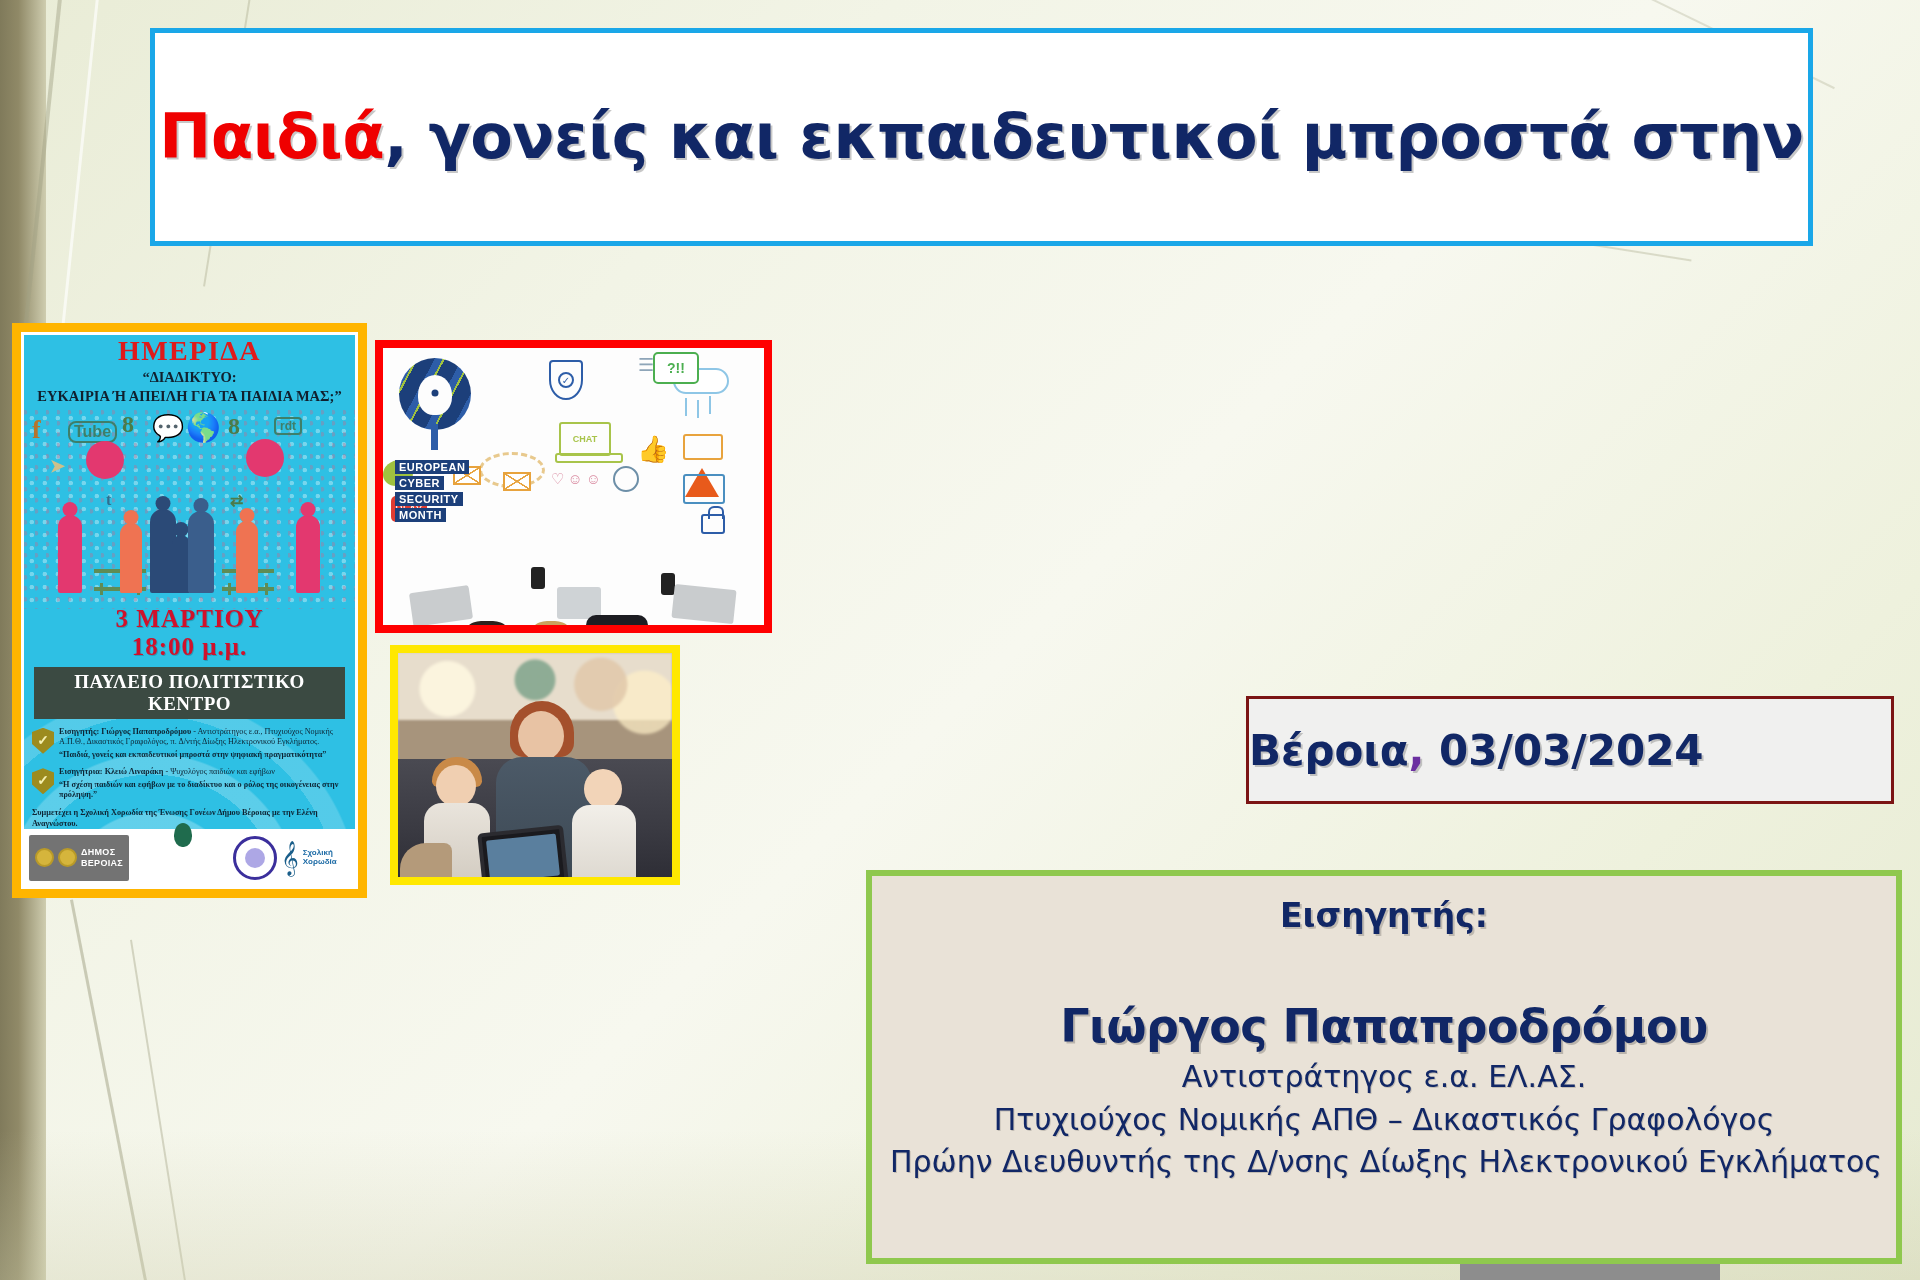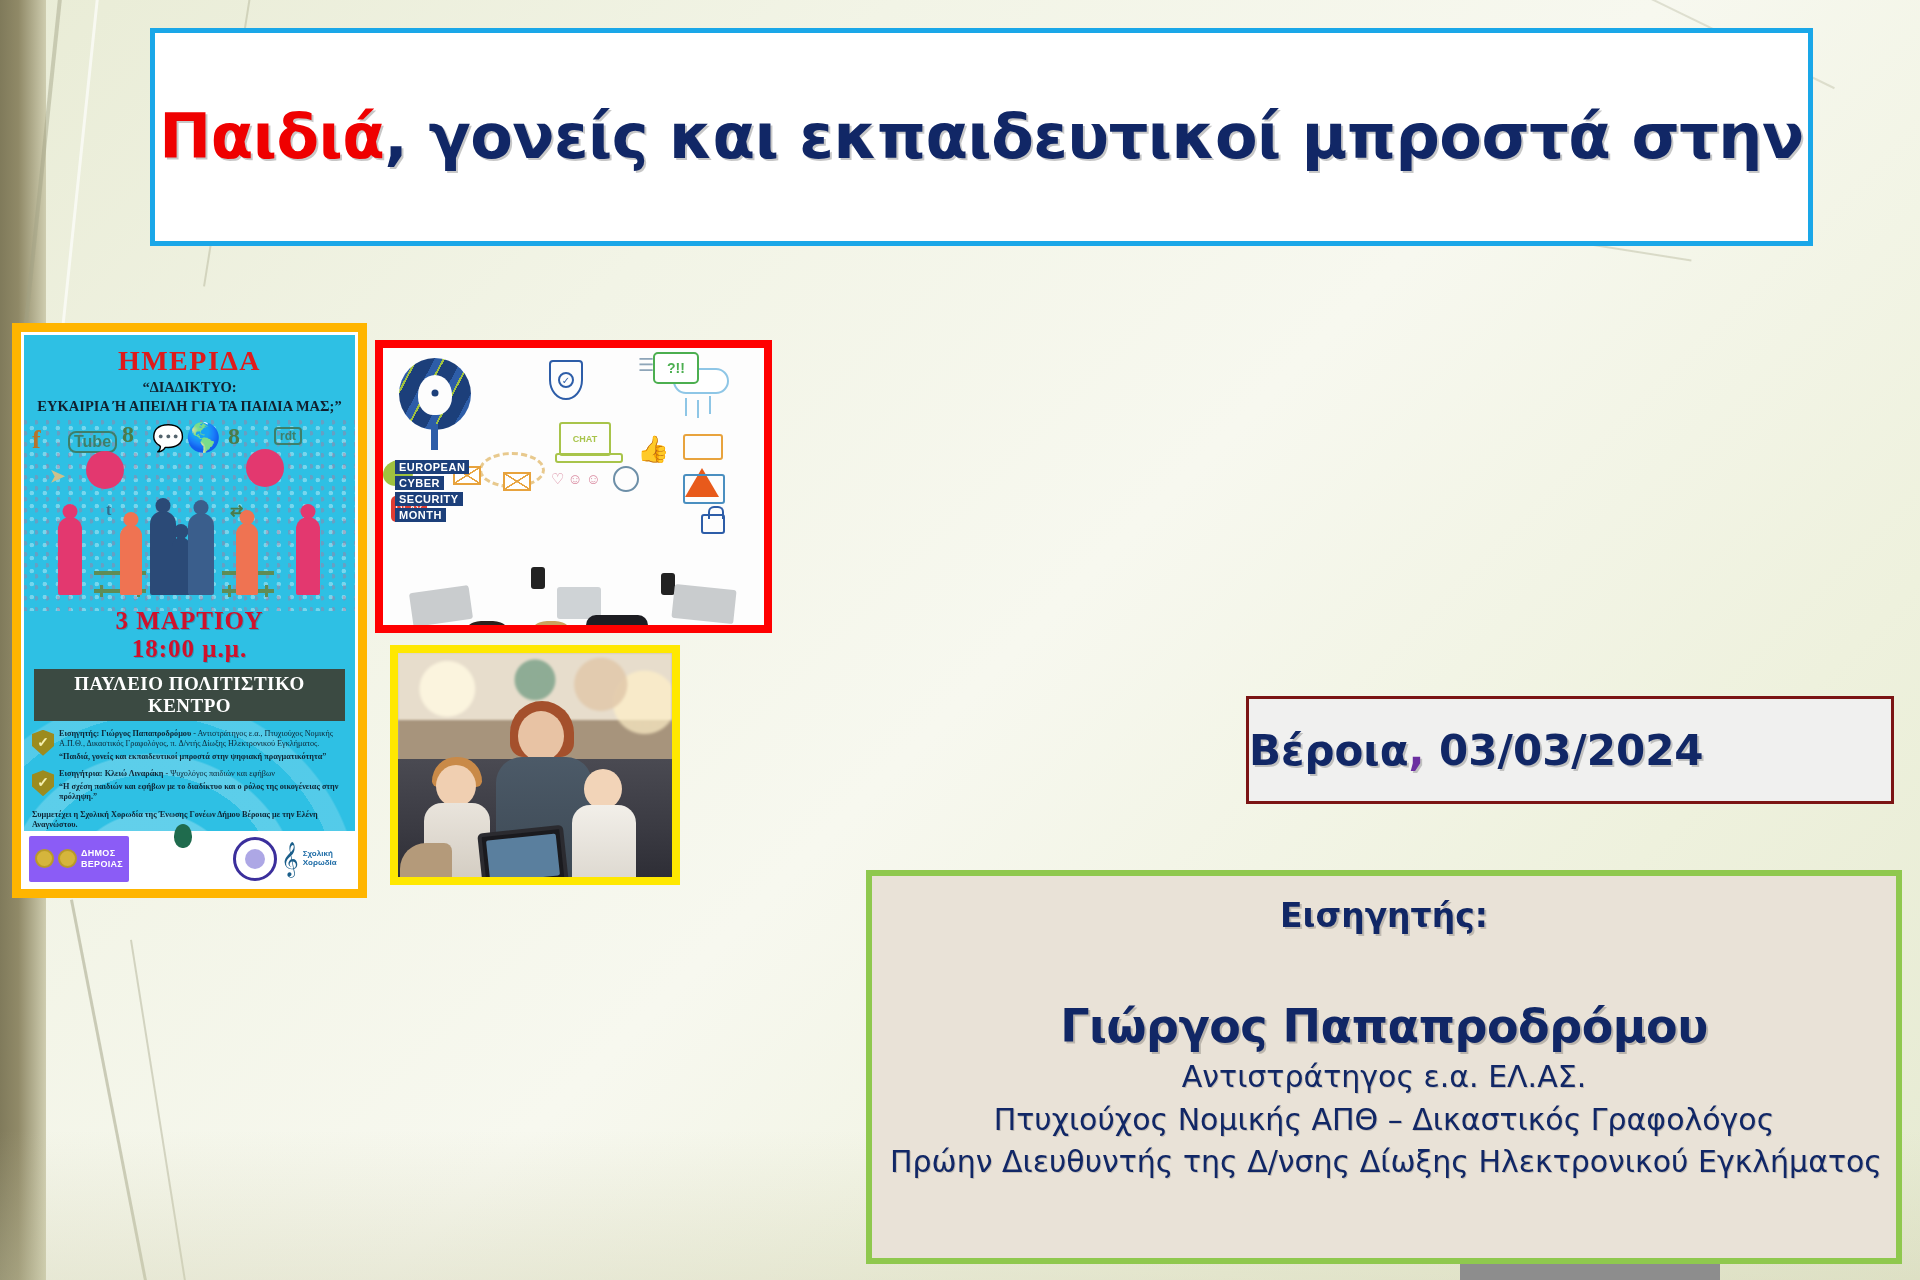--- a/index.html
+++ b/index.html
@@ -97,21 +97,21 @@
   }
   .poster-waves {
     position: absolute; left: -40px; bottom: -50px; width: 420px; height: 330px;
     background:
       radial-gradient(circle at 40% 90%, rgba(255,255,255,.30) 0 8%, transparent 8.5%),
       radial-gradient(circle at 40% 90%, transparent 0 18%, rgba(255,255,255,.25) 18% 23%, transparent 23.5%),
       radial-gradient(circle at 40% 90%, transparent 0 33%, rgba(255,255,255,.22) 33% 38%, transparent 38.5%),
       radial-gradient(circle at 40% 90%, transparent 0 48%, rgba(255,255,255,.18) 48% 53%, transparent 53.5%);
     pointer-events: none;
   }
-  .p-hdr { text-align: center; padding-top: 10px; position: relative; z-index: 2; }
+  .p-hdr { text-align: center; position: relative; z-index: 2; }
   .p-title {
     color: #e01a1a; font-family: "Liberation Serif", serif; font-weight: bold;
     font-size: 28px; letter-spacing: 1.5px;
   }
   .p-sub {
     color: #10202e; font-family: "Liberation Serif", serif; font-weight: bold;
     font-size: 14.5px; line-height: 1.16; margin-top: 2px;
   }
 
   
@@ -166,21 +166,21 @@
   .p-spk-txt b { font-weight: bold; }
   .p-quote { font-weight: bold; margin-top: 2px; display: block; }
   .p-choir { padding: 0 8px; font-weight: bold; font-size: 8.2px; line-height: 1.3; color:#0d2535;
              font-family: "Liberation Serif", serif; position: relative; z-index: 3; }
 
   .p-logos {
     margin-top: auto; background: #ffffff; display: flex; align-items: center;
     gap: 4px; padding: 4px 5px; height: 58px; position: relative; z-index: 3;
   }
   .logo-dimos {
-    background: #8b5cf6; color: #fff; display: flex; align-items: center; gap: 4px;
+    background: #737373; color: #fff; display: flex; align-items: center; gap: 4px;
     padding: 3px 6px; height: 46px; border-radius: 2px;
   }
   .coin { width: 19px; height: 19px; border-radius: 50%; background: #d5b53c; border: 2px solid #b99a28; }
   .logo-dimos-txt { font-size: 9px; font-weight: bold; line-height: 1.15; letter-spacing: .3px; }
   .logo-misc { width: 46px; height: 46px; position: relative; }
   .pinwheel {
     width: 44px; height: 44px;
     background:
       conic-gradient(#e53935 0 45deg, #ffd54f 45deg 90deg, #43a047 90deg 135deg,
                      #1e88e5 135deg 180deg, #8e24aa 180deg 225deg, #fb8c00 225deg 270deg,

